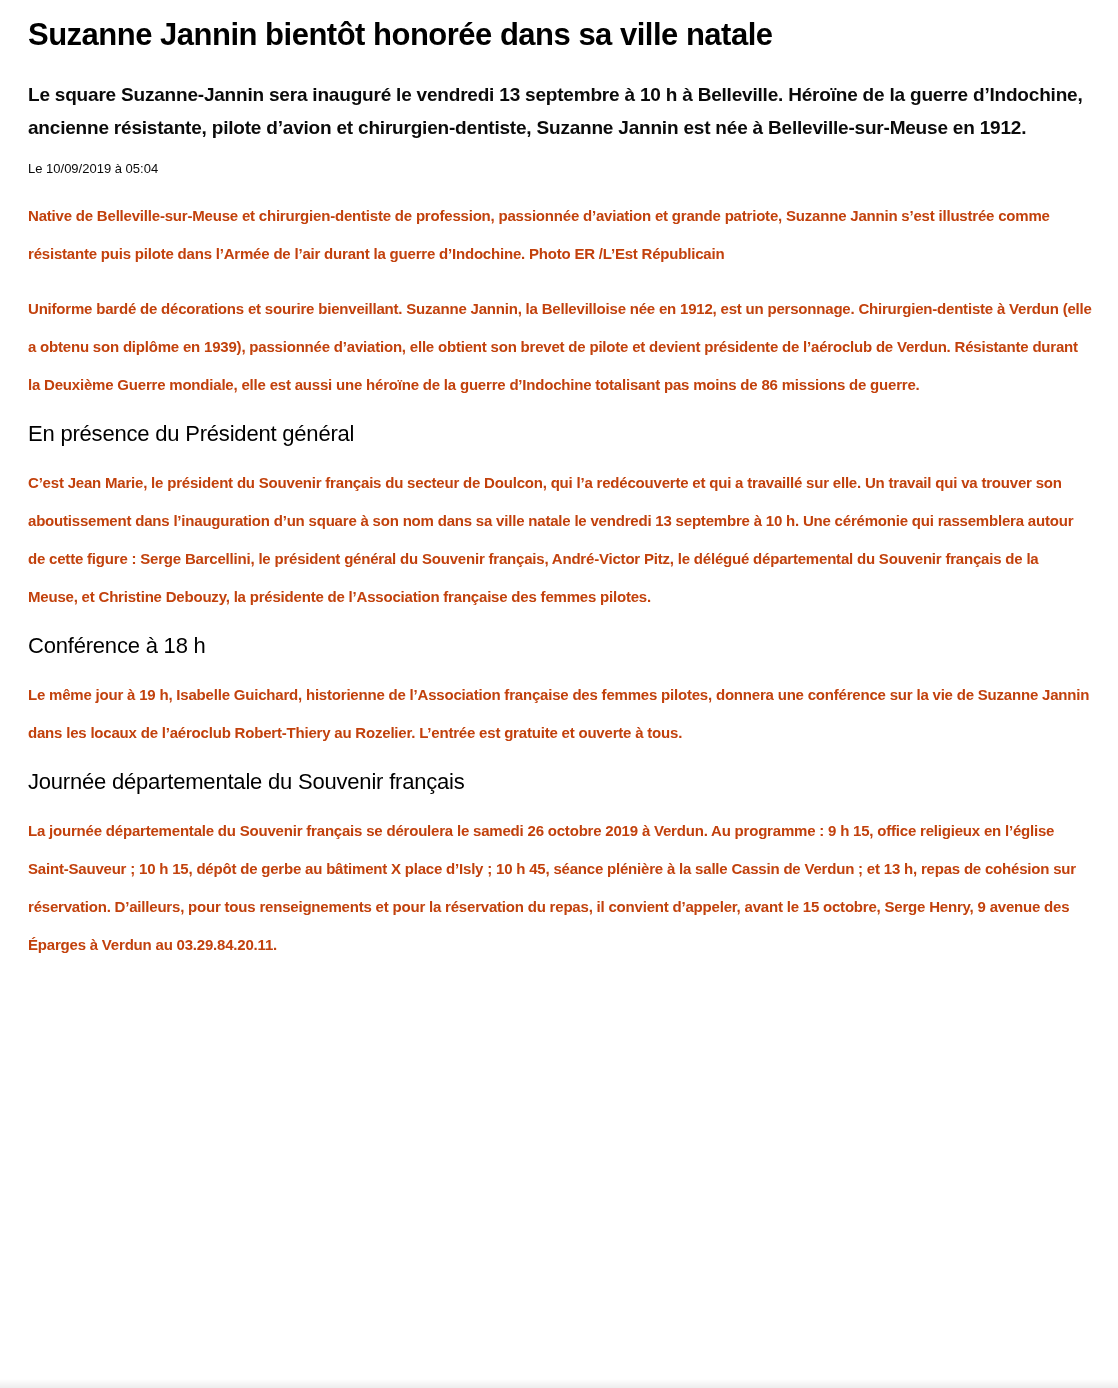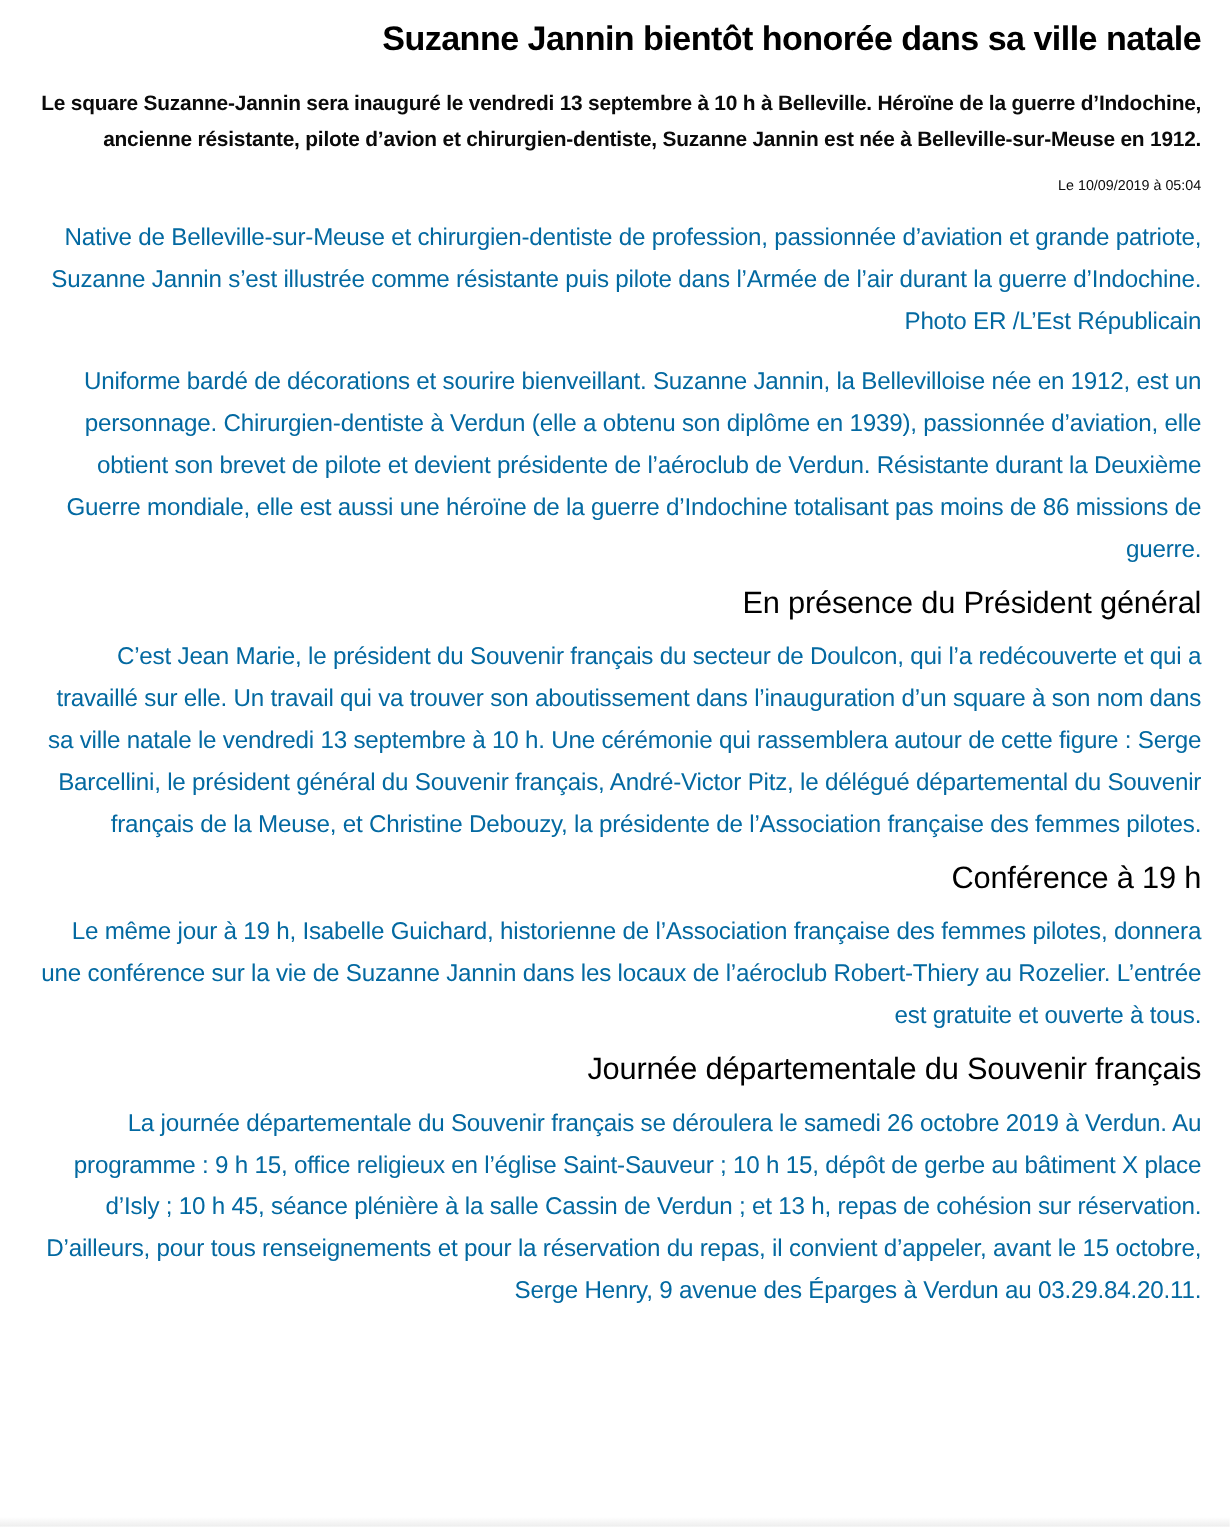--- a/index.html
+++ b/index.html
@@ -1,15 +1,15 @@
 <!DOCTYPE html>
 <html lang="fr"><head>
 <meta charset="utf-8">
 <style>
-  * { margin: 0; padding: 0; box-sizing: border-box; text-align: right; }
+  * { margin: 0; padding: 0; box-sizing: border-box; }
 
   html, body {
     width: 1118px;
     background: #ffffff;
   }
 
   body {
     height: 1388px;
     overflow: hidden;
     position: relative;
@@ -41,30 +41,30 @@
 
   .article-date {
     font-size: 13px;
     font-weight: 400;
     line-height: 22px;
     color: #0a0a0a;
     margin-bottom: 17px;
   }
 
   .body-text {
-    font-size: 22px;
-    font-weight: 400;
+    font-size: 15px;
+    font-weight: 700;
     letter-spacing: -0.2px;
     line-height: 38px;
-    color: #0369a1;
+    color: #c2410c;
     margin-bottom: 17px;
   }
 
   .section-heading {
-    font-size: 28px;
+    font-size: 22px;
     font-weight: 400;
     letter-spacing: -0.2px;
     line-height: 26px;
     color: #000000;
     margin-top: 14px;
     margin-bottom: 17px;
   }
 
   .bottom-edge {
     position: absolute;
@@ -87,21 +87,21 @@
   <p class="article-date">Le 10/09/2019 à 05:04</p>
 
   <p class="body-text">Native de Belleville-sur-Meuse et chirurgien-dentiste de profession, passionnée d’aviation et grande patriote, Suzanne Jannin s’est illustrée comme résistante puis pilote dans l’Armée de l’air durant la guerre d’Indochine.  Photo ER /L’Est Républicain</p>
 
   <p class="body-text">Uniforme bardé de décorations et sourire bienveillant. Suzanne Jannin, la Bellevilloise née en 1912, est un personnage. Chirurgien-dentiste à Verdun (elle a obtenu son diplôme en 1939), passionnée d’aviation, elle obtient son brevet de pilote et devient présidente de l’aéroclub de Verdun. Résistante durant la Deuxième Guerre mondiale, elle est aussi une héroïne de la guerre d’Indochine totalisant pas moins de 86 missions de guerre.</p>
 
   <h2 class="section-heading">En présence du Président général</h2>
 
   <p class="body-text">C’est Jean Marie, le président du Souvenir français du secteur de Doulcon, qui l’a redécouverte et qui a travaillé sur elle. Un travail qui va trouver son aboutissement dans l’inauguration d’un square à son nom dans sa ville natale le vendredi 13 septembre à 10 h. Une cérémonie qui rassemblera autour de cette figure : Serge Barcellini, le président général du Souvenir français, André-Victor Pitz, le délégué départemental du Souvenir français de la Meuse, et Christine Debouzy, la présidente de l’Association française des femmes pilotes.</p>
 
-  <h2 class="section-heading">Conférence à 19 h</h2>
+  <h2 class="section-heading">Conférence à 18 h</h2>
 
 
   <p class="body-text">Le même jour à 19 h, Isabelle Guichard, historienne de l’Association française des femmes pilotes, donnera une conférence sur la vie de Suzanne Jannin dans les locaux de l’aéroclub Robert-Thiery au Rozelier. L’entrée est gratuite et ouverte à tous.</p>
 
   <h2 class="section-heading">Journée départementale du Souvenir français</h2>
 
   <p class="body-text">La journée départementale du Souvenir français se déroulera le samedi 26 octobre 2019 à Verdun. Au programme : 9 h 15, office religieux en l’église Saint-Sauveur ; 10 h 15, dépôt de gerbe au bâtiment X place d’Isly ; 10 h 45, séance plénière à la salle Cassin de Verdun ; et 13 h, repas de cohésion sur réservation. D’ailleurs, pour tous renseignements et pour la réservation du repas, il convient d’appeler, avant le 15 octobre, Serge Henry, 9 avenue des Éparges à Verdun au 03.29.84.20.11.</p>
 
 </main>
 

